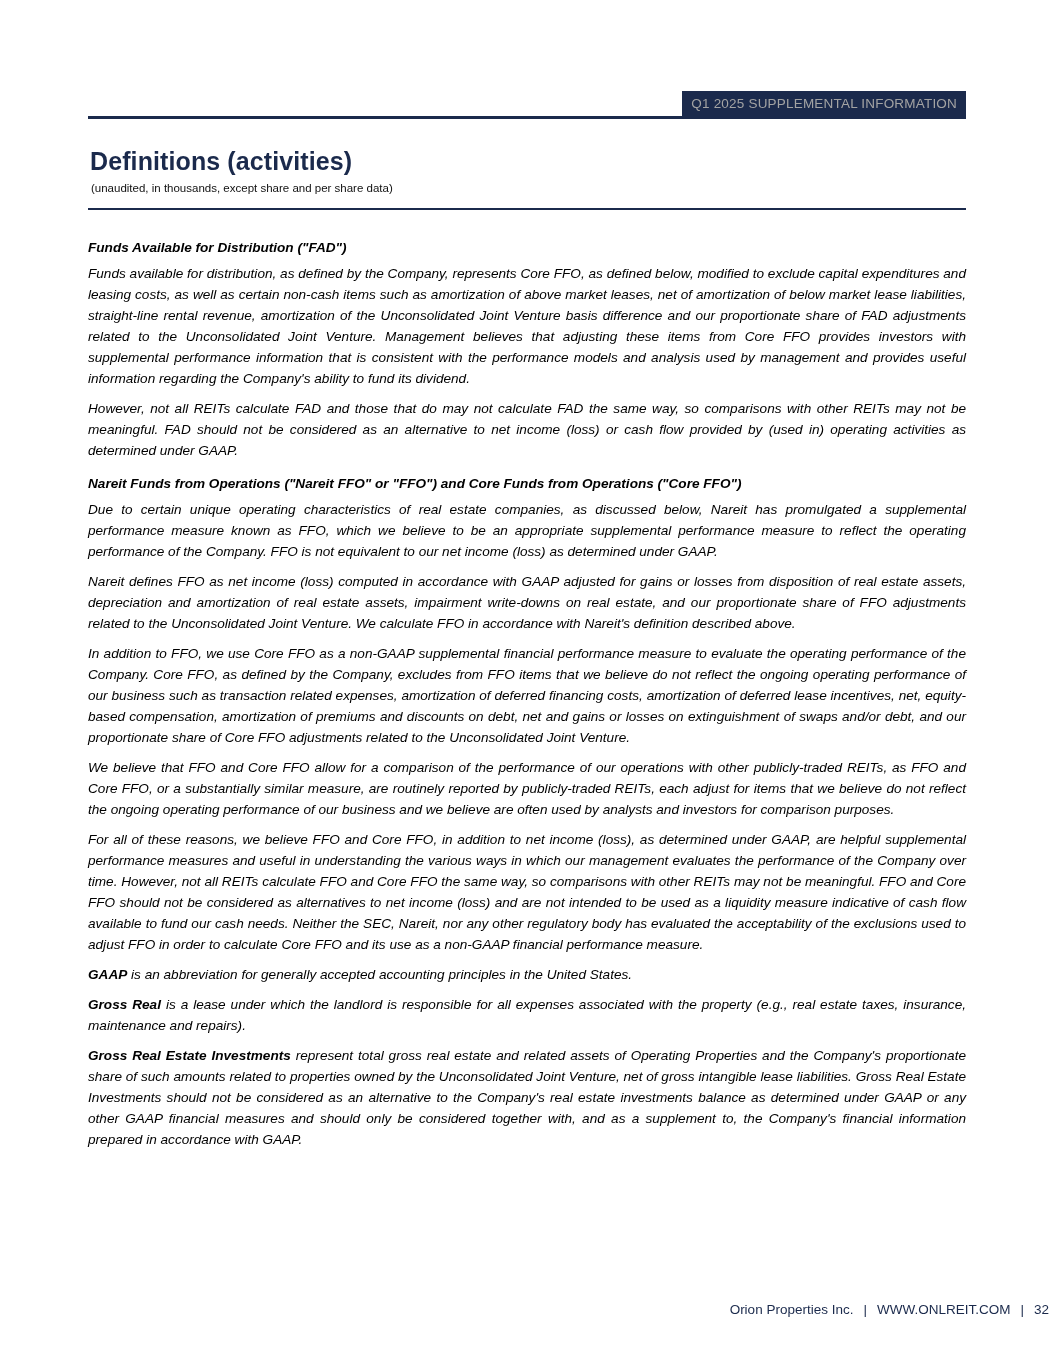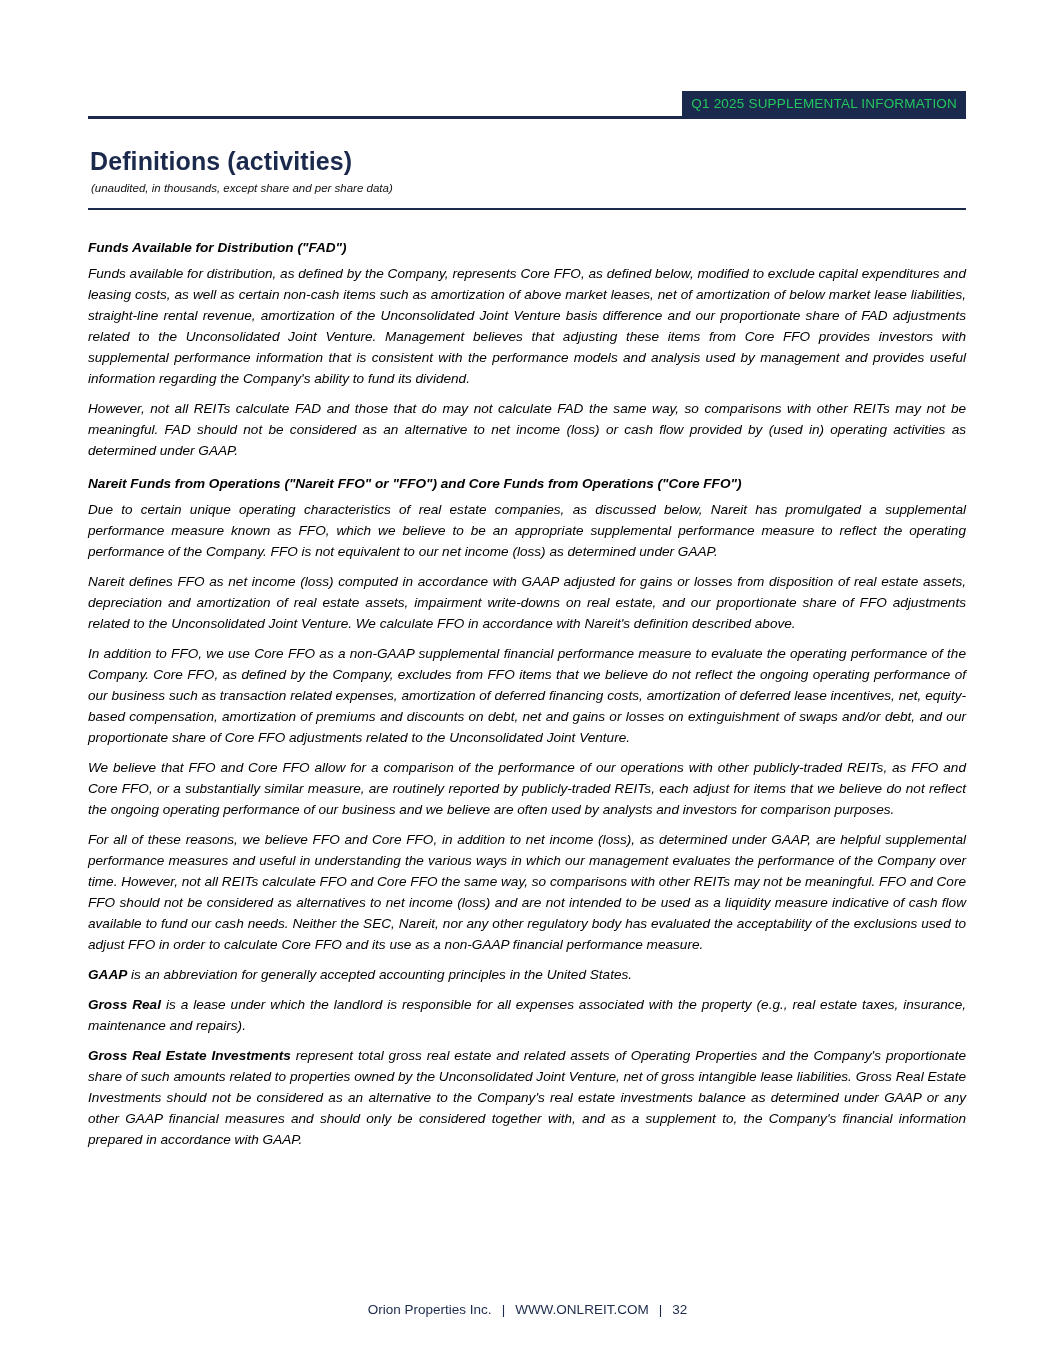--- a/index.html
+++ b/index.html
@@ -17,42 +17,41 @@
 
   
   .top-rule {
     position: relative;
     border-bottom: 3px solid #1b2a4c;
     display: flex;
     justify-content: flex-end;
   }
   .banner {
     background: #1b2a4c;
-    color: #22c55e;
+    color: #a3a3a3;
     font-size: 13.5px;
     font-weight: 400;
     letter-spacing: 0.2px;
     padding: 4px 9px 3px 9px;
     line-height: 1.3;
     white-space: nowrap;
   }
 
   .page-title {
     margin-top: 28px;
     margin-left: 2px;
     color: #1b2a4c;
     font-size: 25px;
     font-weight: 700;
     letter-spacing: 0.1px;
   }
   .page-subtitle {
     margin-top: 6px;
     margin-left: 3px;
     font-size: 11.5px;
-    font-style: italic;
     color: #111111;
   }
   .second-rule {
     margin-top: 14px;
     border-bottom: 2px solid #1b2a4c;
   }
 
   .content {
     margin-top: 27px;
     font-style: italic;
@@ -71,21 +70,21 @@
     margin-bottom: 9px;
   }
   .content p strong { font-weight: 700; }
   .content h3:first-child { margin-top: 0; }
 
   .footer {
     position: absolute;
     left: 0;
     bottom: 48px;
     width: 1055px;
-    text-align: center;
+    text-align: right;
     color: #1b2a4c;
     font-size: 13.5px;
   }
   .footer span { padding: 0 6px; }
   .footer .sep { padding: 0 4px; }
 </style>
 </head>
 <body>
 
 <div class="page">

